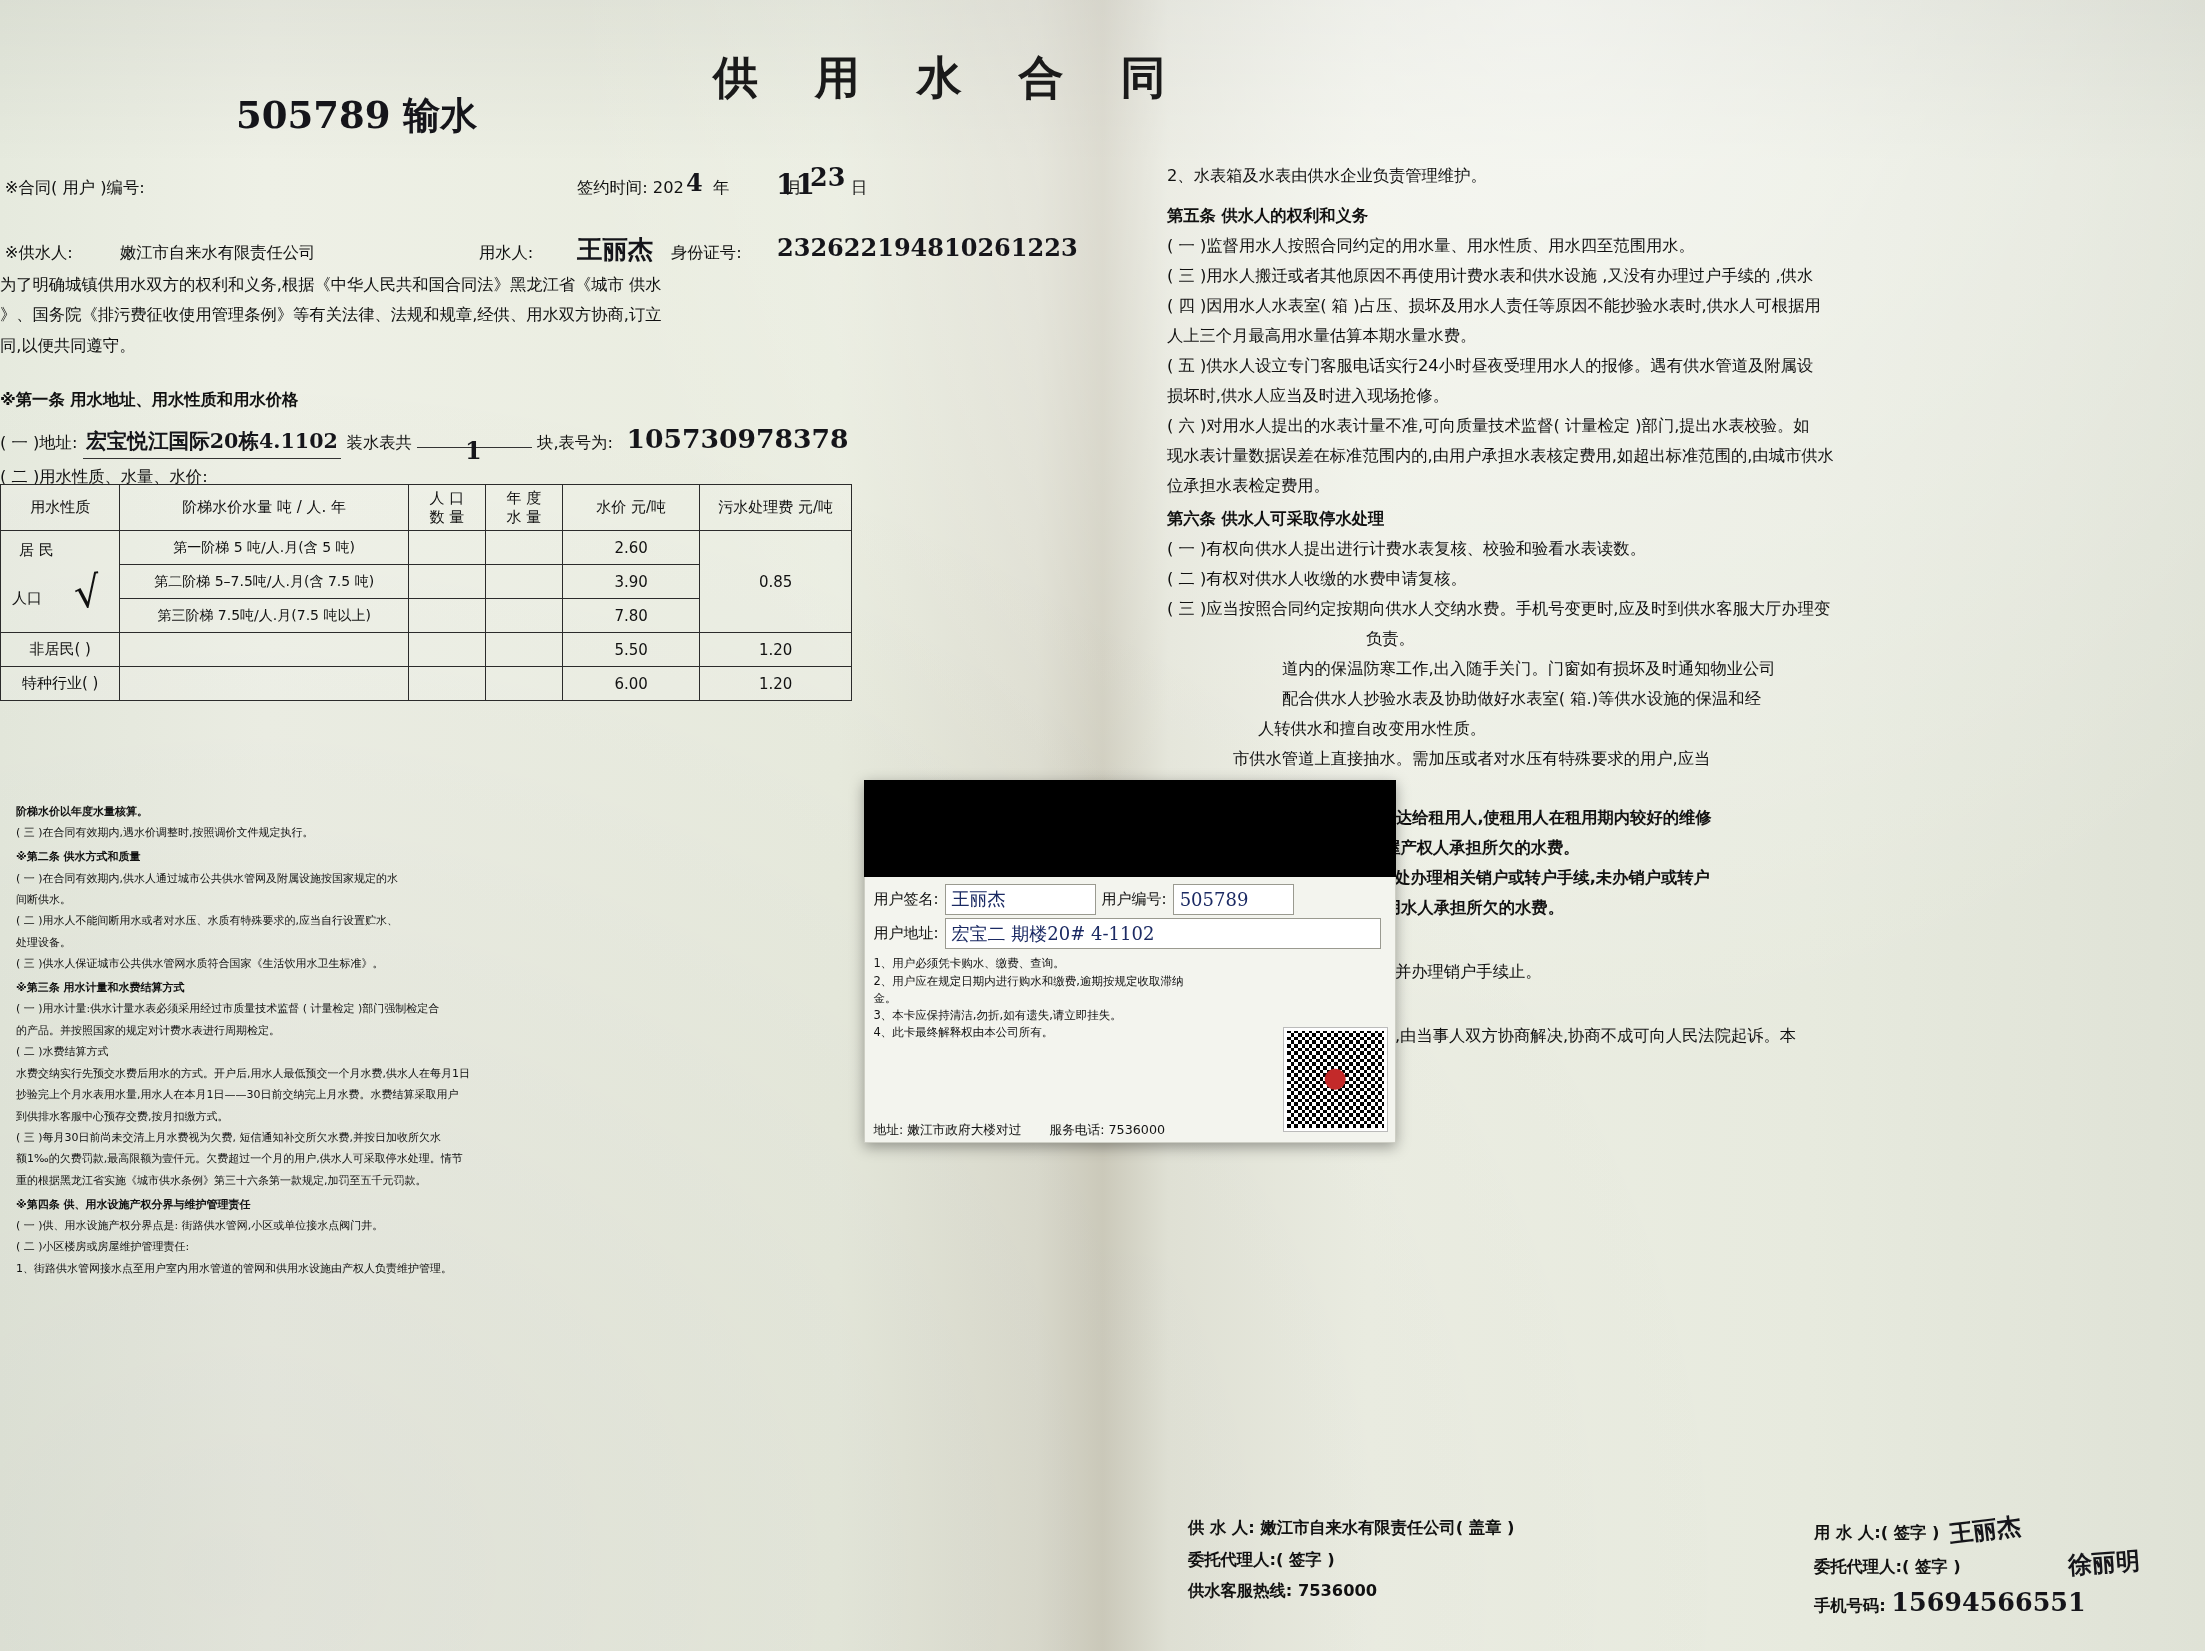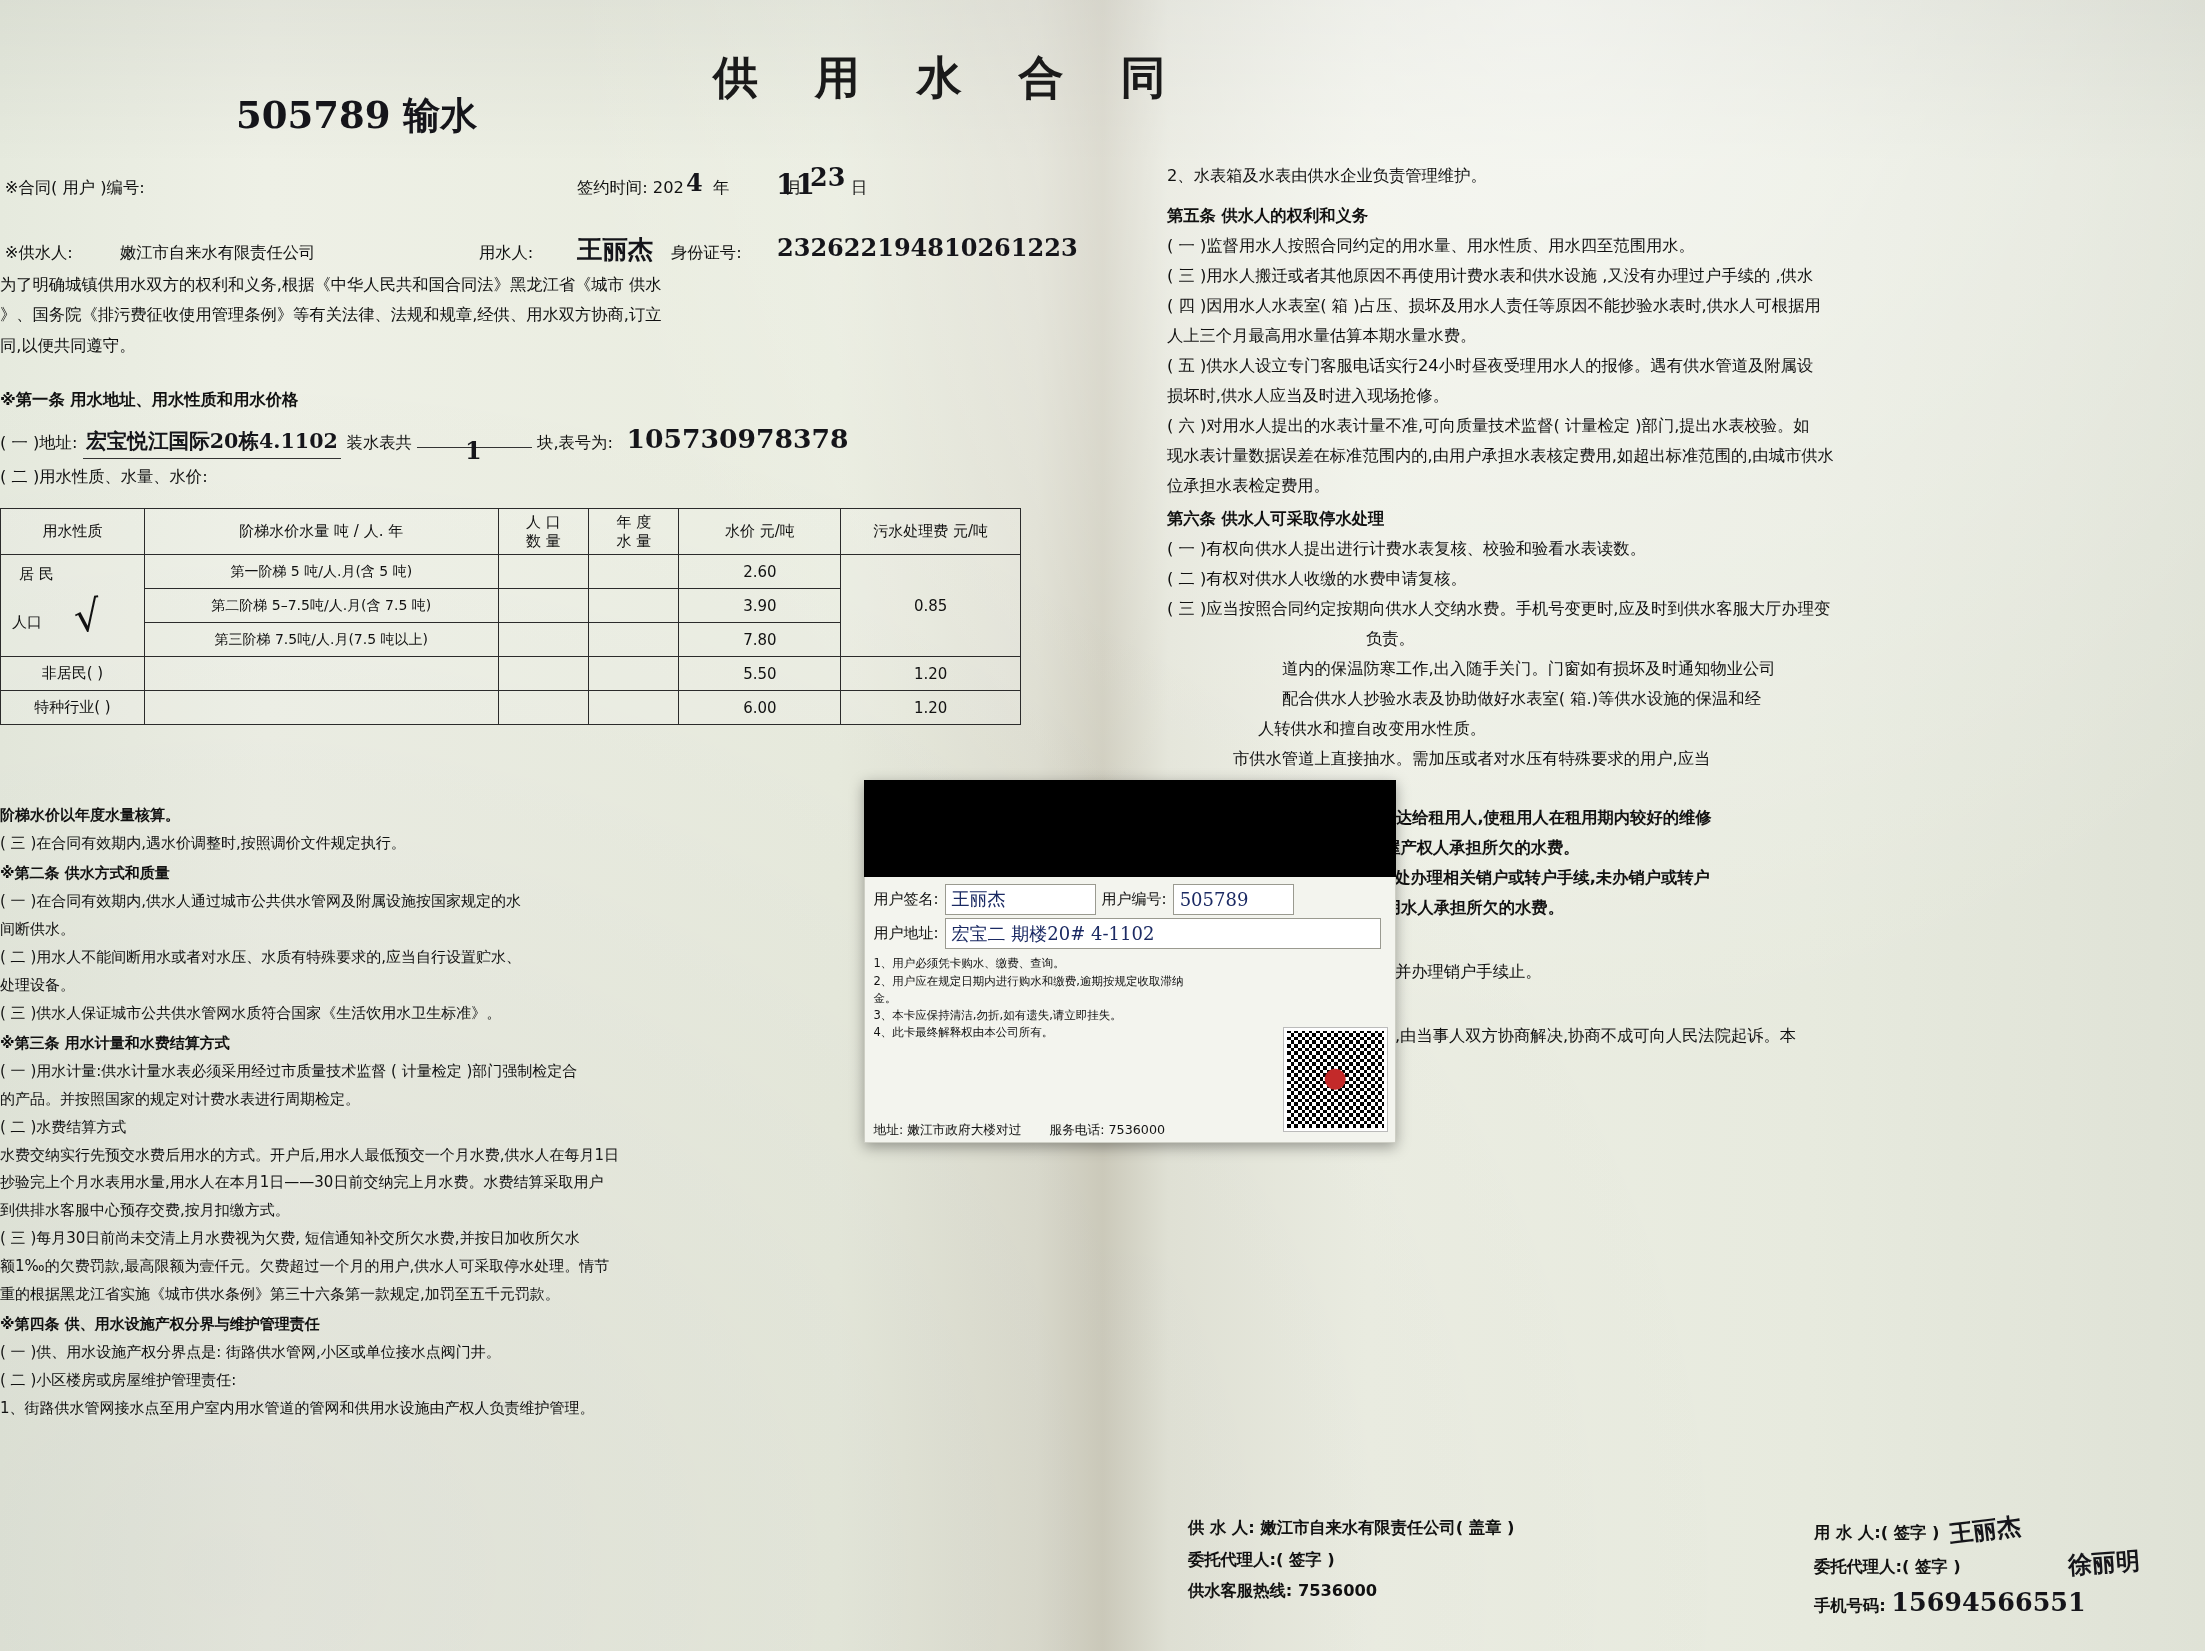--- a/index.html
+++ b/index.html
@@ -48,23 +48,22 @@
 
   
   .hdr-line { position: absolute; font-size: 16.3px; }
 
   
   table.rate {
     position: absolute;
     left: 0px; top: 484px;
     border-collapse: collapse;
     font-size: 15px;
-    width: 1021px;
+    width: 852px;
     background: rgba(255,255,255,.12);
-    margin-top: 24px;
   }
   table.rate td, table.rate th {
     border: 1.2px solid #2b2b2b;
     padding: 3.6px 4.8px;
     text-align: center;
     font-weight: normal;
     height: 34px;
   }
   table.rate th { font-weight: normal; }
   td.lft { text-align: left; padding-left: 8.5px; }
@@ -237,21 +236,21 @@
       <td class="lft">特种行业(   )</td>
       <td></td>
       <td></td>
       <td></td>
       <td>6.00</td>
       <td>1.20</td>
     </tr>
   </tbody>
     </table>
 
-  <div style="position:absolute; left:0px; top:803px; width:1082px; font-size:15px; line-height:1.62;">
+  <div style="position:absolute; left:16px; top:803px; width:1082px; font-size:11px; line-height:1.62;">
     <div class="p b">阶梯水价以年度水量核算。</div>
     <div class="p">( 三 )在合同有效期内,遇水价调整时,按照调价文件规定执行。</div>
 
     <div class="p b sec">※第二条   供水方式和质量</div>
     <div class="p">( 一 )在合同有效期内,供水人通过城市公共供水管网及附属设施按国家规定的水</div>
     <div class="p">间断供水。</div>
     <div class="p">( 二 )用水人不能间断用水或者对水压、水质有特殊要求的,应当自行设置贮水、</div>
     <div class="p">处理设备。</div>
     <div class="p">( 三 )供水人保证城市公共供水管网水质符合国家《生活饮用水卫生标准》。</div>
 

